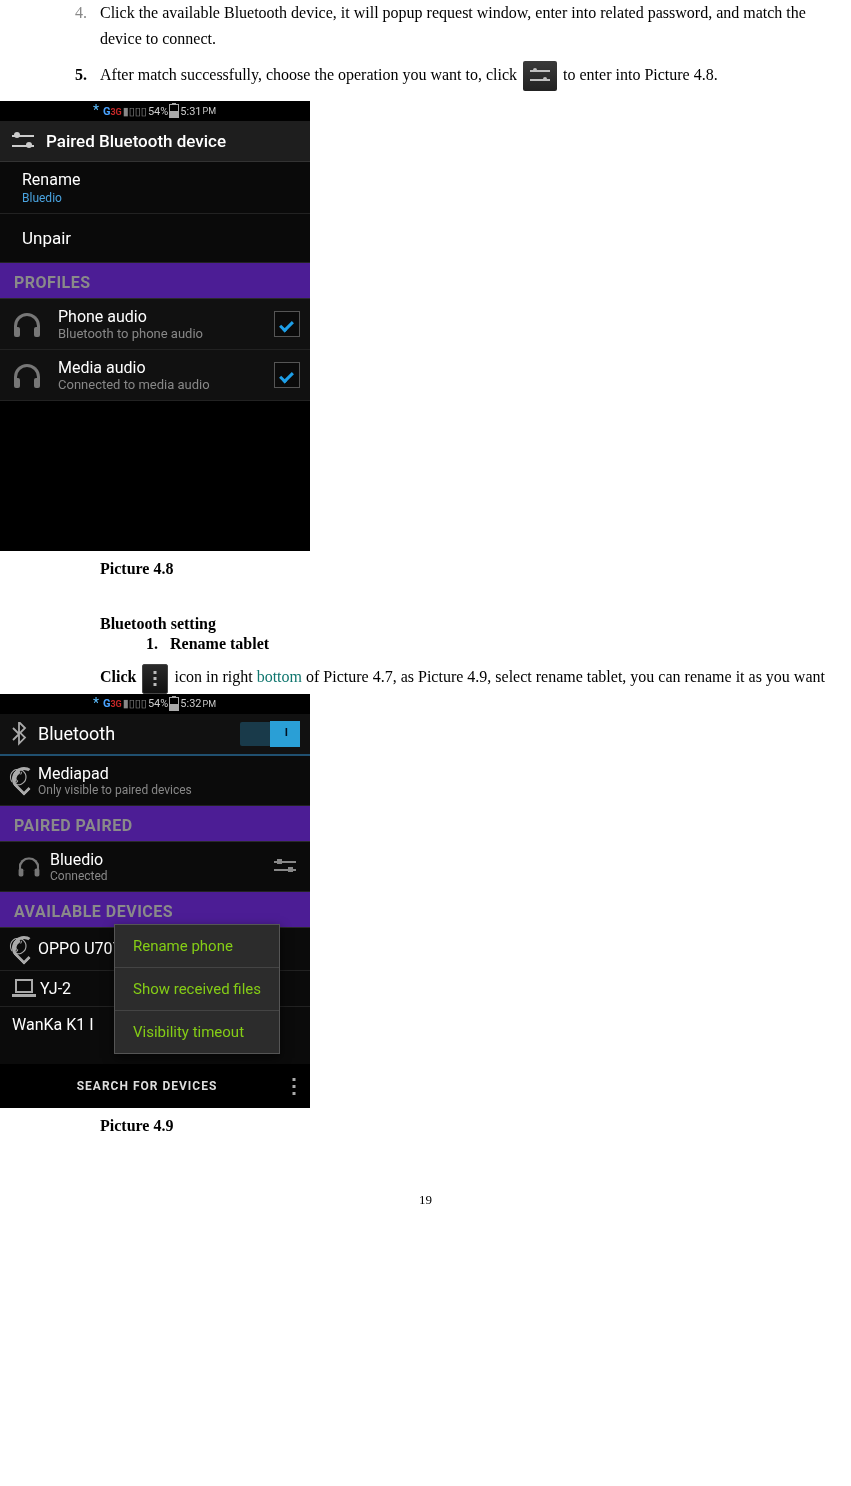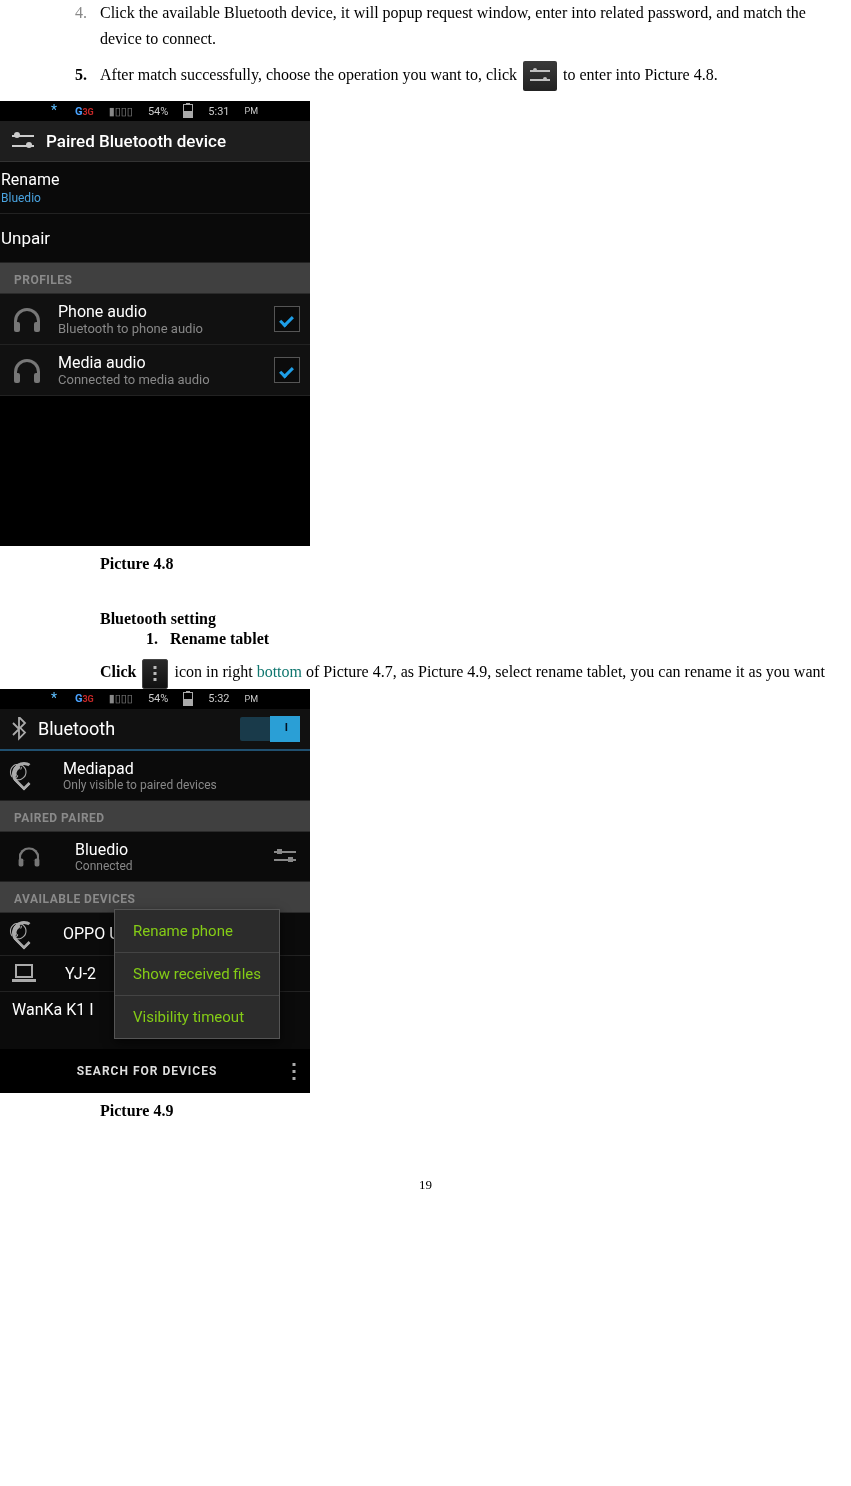--- a/index.html
+++ b/index.html
@@ -101,21 +101,21 @@
     font-size: 14px;
     margin: 0;
     display: block;
   }
   .statusbar {
     height: 20px;
     background:#000;
     display:flex;
     align-items:center;
     justify-content:center;
-    gap:15px;
+    gap:1px;
     font-size:11px;
     color:#ccc;
     padding:0 5px;
   }
   .ico { display:inline-block; }
   .bt-ico {
     width:8px; height:12px; position:relative;
   }
   .bt-ico::before{
     content:"*"; font-size:14px; color:#5ebfff; position:absolute; left:-1px; top:-3px;
@@ -144,33 +144,33 @@
   }
   .sliders-icon::before{top:4px;}
   .sliders-icon::after{top:14px;}
   .sliders-icon .d {
     position:absolute; width:6px; height:6px; background:#ccc; border-radius:50%;
   }
   .sliders-icon .d1{top:1px; left:2px;} .sliders-icon .d2{top:11px; right:2px;}
   .title-text { font-size:17px; font-weight:500; }
 
   .row {
-    padding:8px 1px;
+    padding:8px 22px;
     border-bottom:1px solid #222;
     background:#0a0a0a;
   }
   .row .main { font-size:16px; }
   .row .sub { font-size:12px; color:#4aa3df; margin-top:2px;}
   .row.plain .main { font-size:17px; padding:6px 0;}
   .sect-hdr {
-    font-size:12px; font-weight:bold; color:#8a8a8a;
+    font-size:16px; font-weight:bold; color:#8a8a8a;
     letter-spacing:.5px;
     padding:10px 14px 6px;
     border-bottom:1px solid #2a2a2a;
-    background:#404040;
+    background:#4c1d95;
   }
   .profile-row {
     display:flex; align-items:center; gap:14px;
     padding:8px 10px;
     border-bottom:1px solid #222;
     background:#111;
   }
   .headphones {
     width:34px; height:30px; position:relative;
   }
@@ -208,21 +208,21 @@
   .bt-title { font-size:18px; flex:1; }
   .toggle {
     width:60px; height:24px; background:#193a4a; position:relative; border-radius:2px;
   }
   .toggle .knob {
     position:absolute; right:0; top:-1px; width:30px; height:26px; background:#2a9fd6;
   }
   .toggle .lbl { position:absolute; right:12px; top:4px; font-size:11px; color:#012; font-weight:bold;}
 
   .dev-row {
-    display:flex; align-items:center; gap:29px;
+    display:flex; align-items:center; gap:4px;
     padding:8px 12px;
     border-bottom:1px solid #222;
     background:#0b0b0b;
   }
   .dev-row .txt{flex:1;}
   .dev-row .main{font-size:16px;}
   .dev-row .sub{font-size:12px; color:#888;}
   .phone-ico { width:22px; height:26px; position:relative;}
   .phone-ico::before{
     content:""; position:absolute; width:18px; height:18px;

